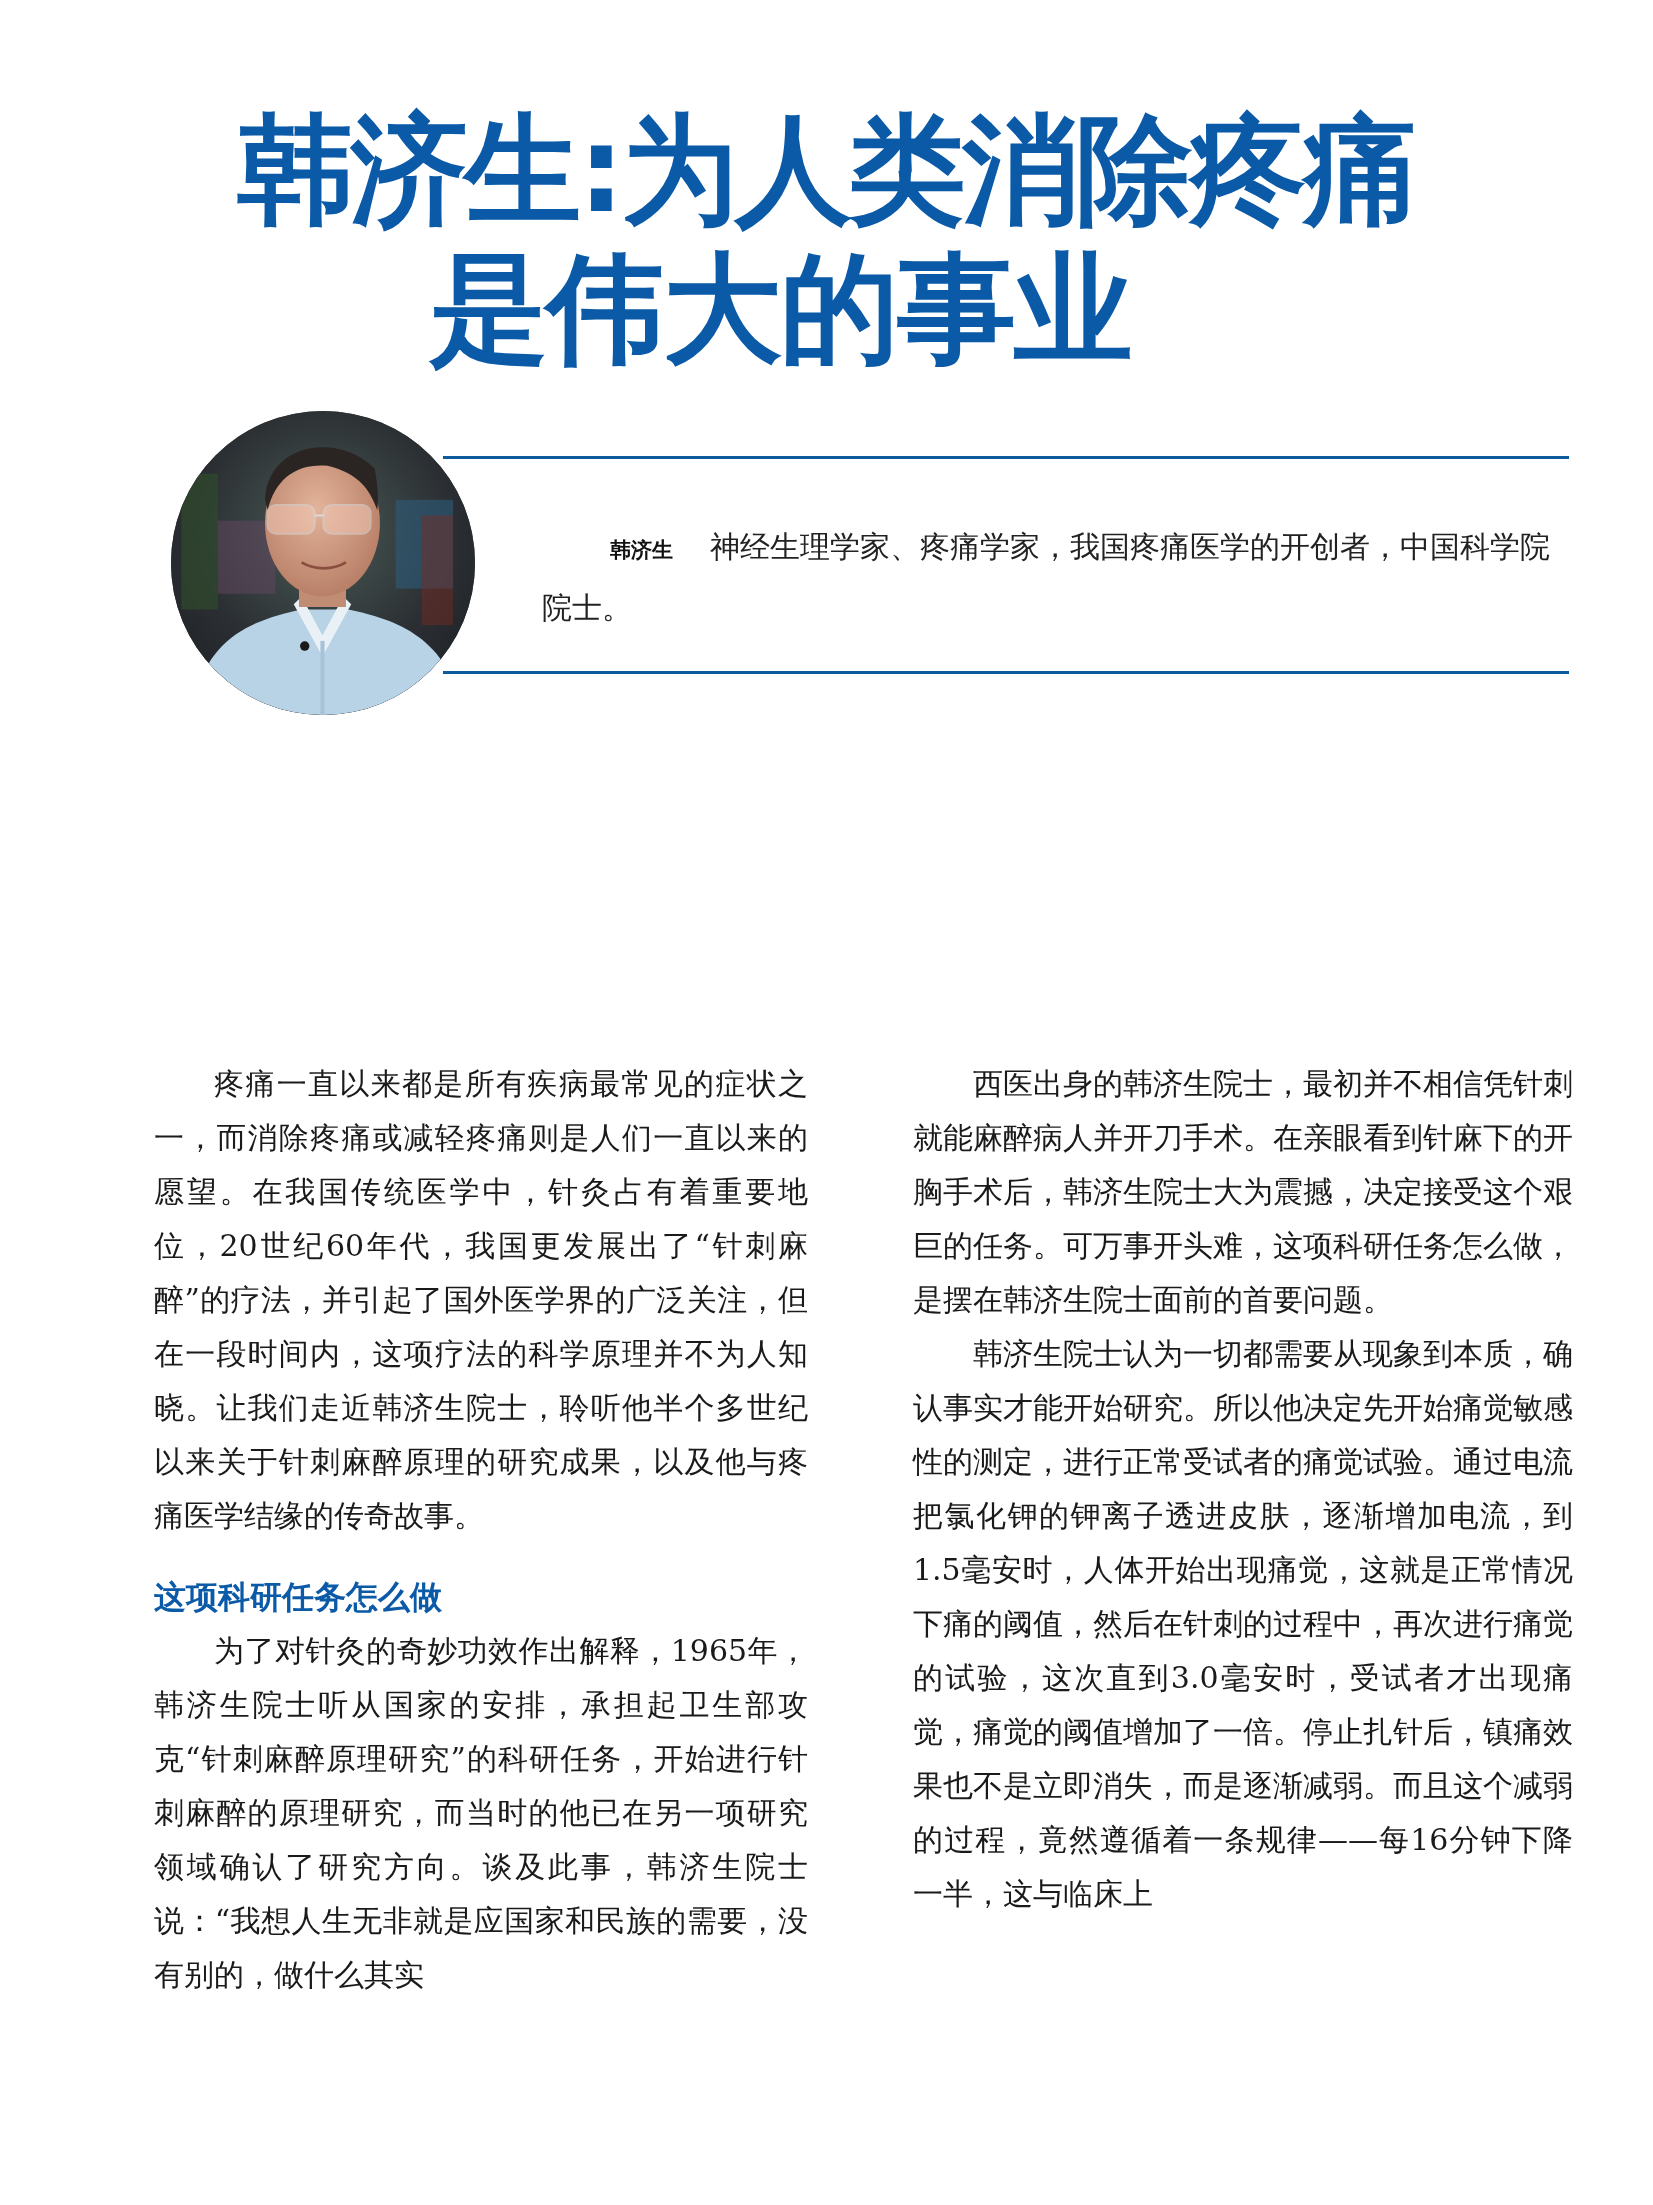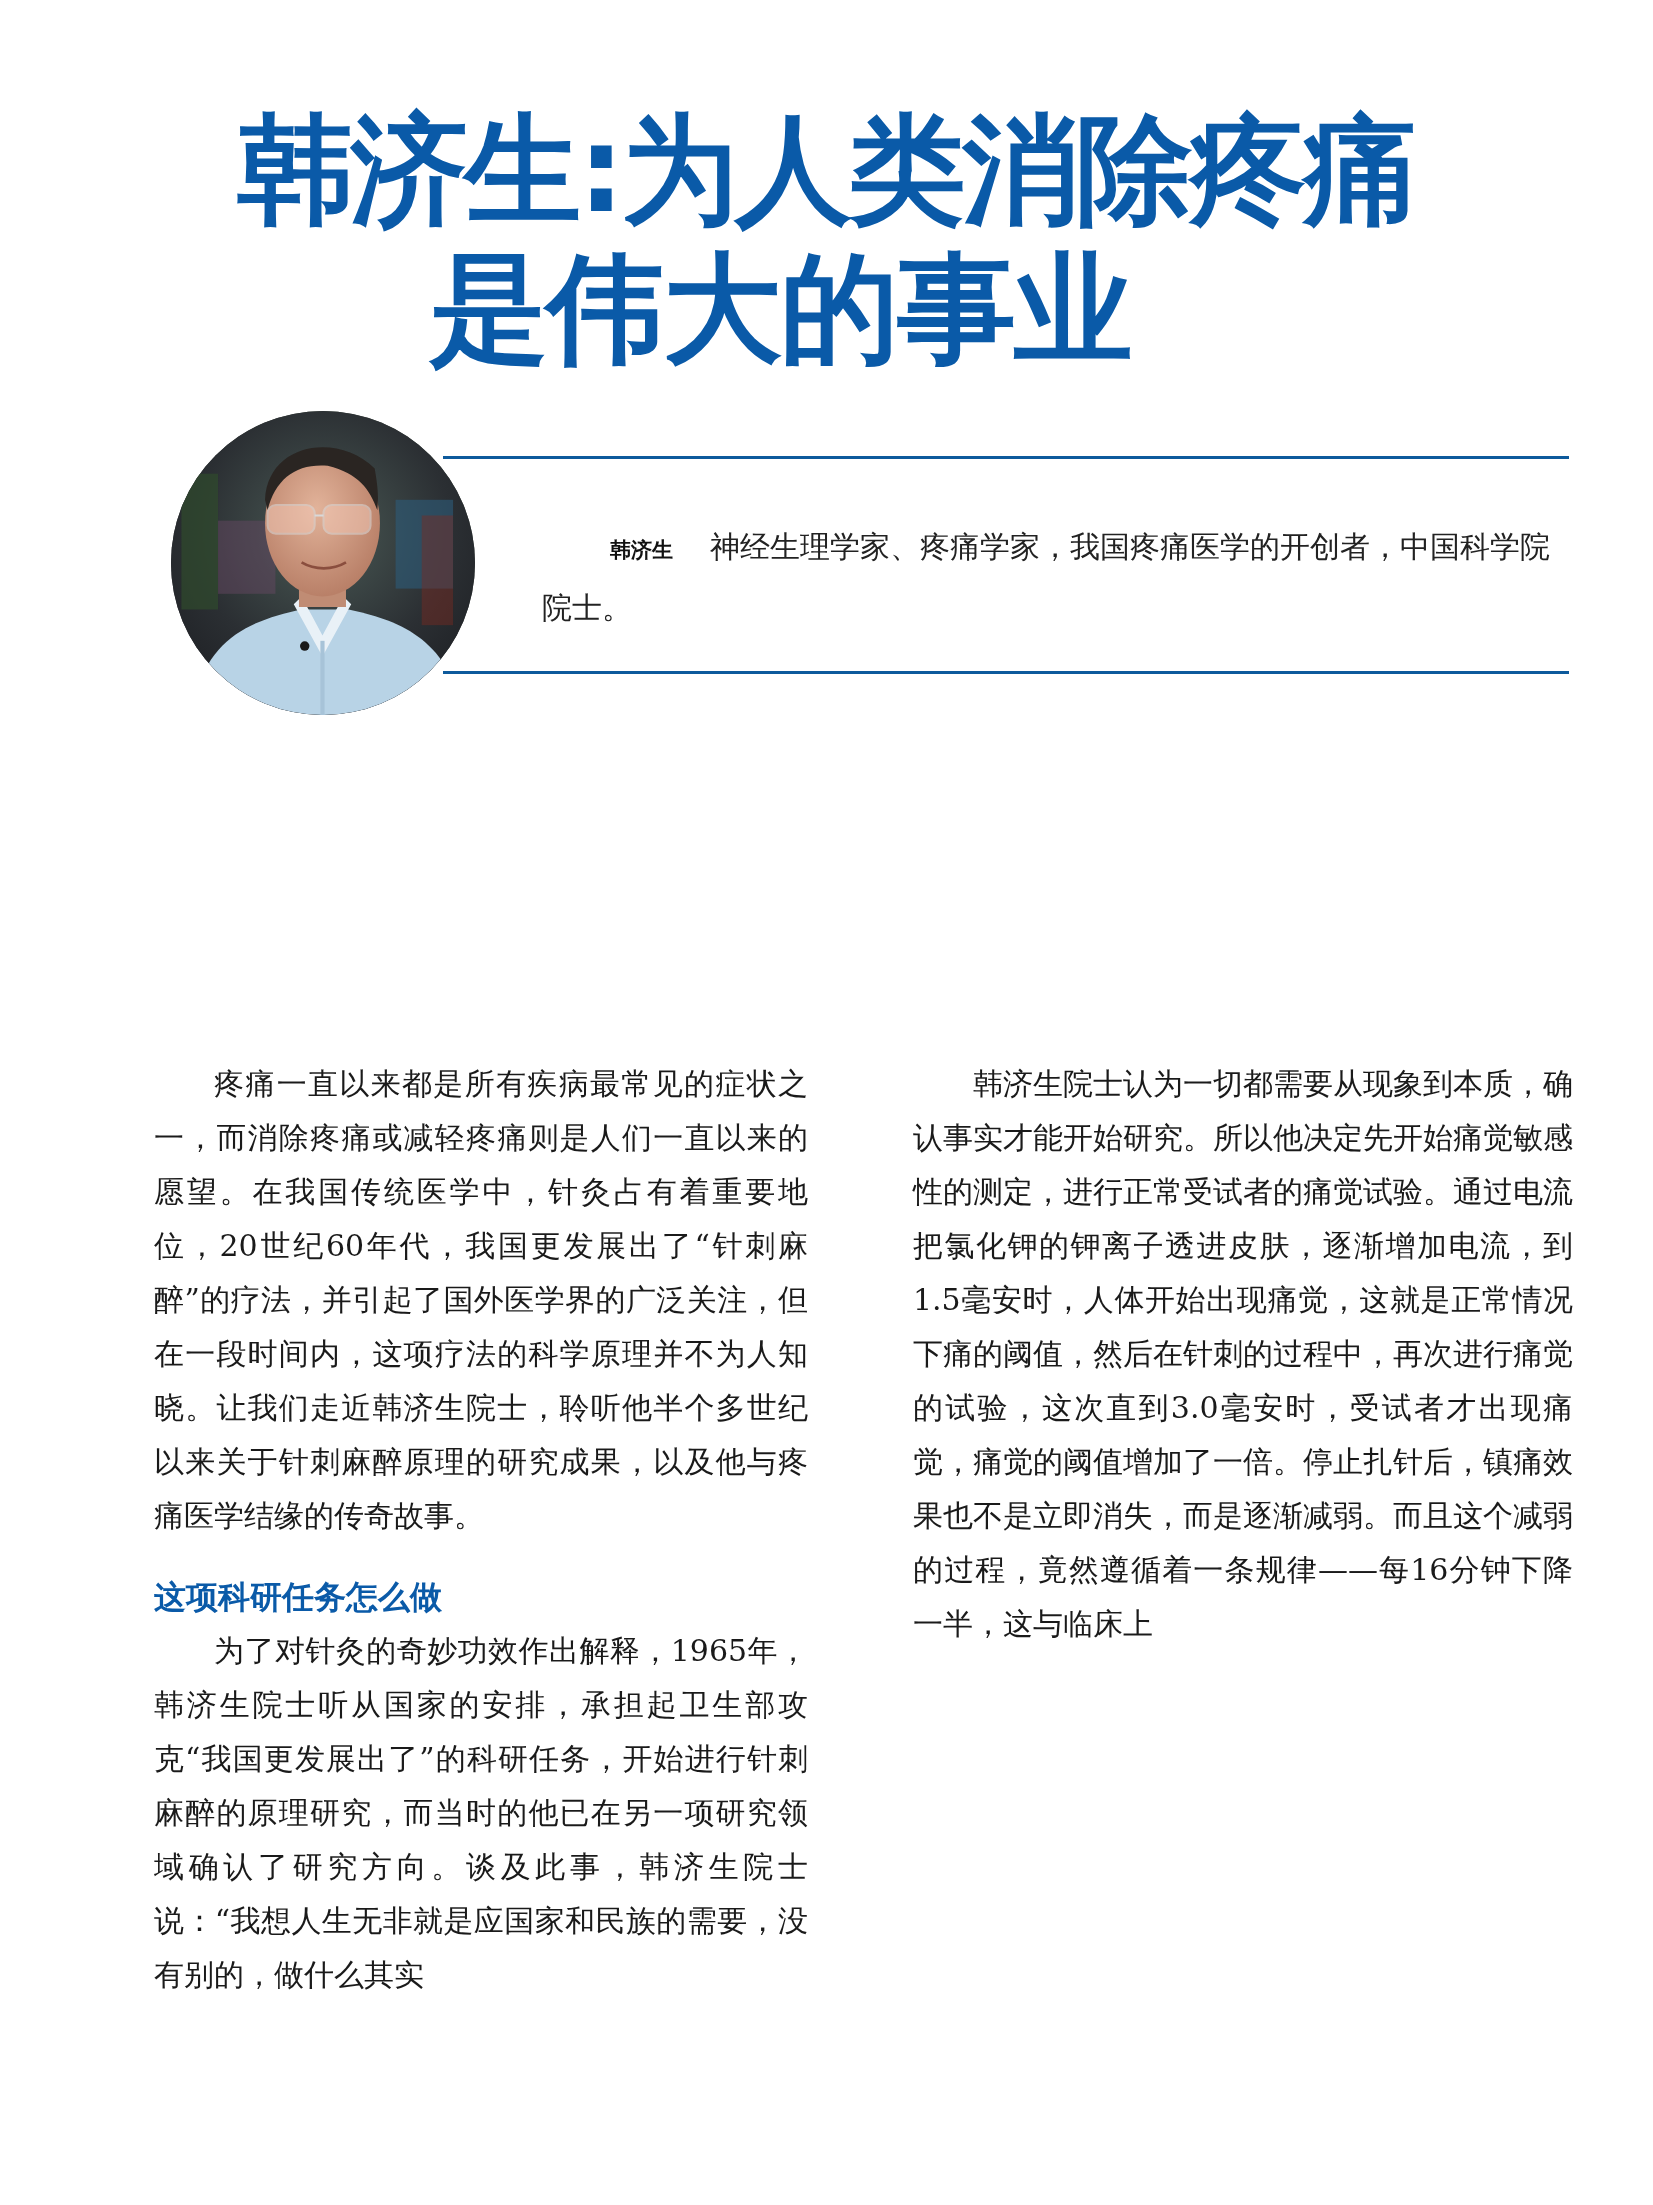--- a/index.html
+++ b/index.html
@@ -139,19 +139,20 @@
 </div>
 
 <div class="rule rule-top"></div>
 <div class="rule rule-bottom"></div>
 
 <p class="bio"><span class="bio-name">韩济生</span><span>神经生理学家、疼痛学家，我国疼痛医学的开创者，中国科学院院士。</span></p>
 
 <div class="col col-left">
   <p>疼痛一直以来都是所有疾病最常见的症状之一，而消除疼痛或减轻疼痛则是人们一直以来的愿望。在我国传统医学中，针灸占有着重要地位，20世纪60年代，我国更发展出了“针刺麻醉”的疗法，并引起了国外医学界的广泛关注，但在一段时间内，这项疗法的科学原理并不为人知晓。让我们走近韩济生院士，聆听他半个多世纪以来关于针刺麻醉原理的研究成果，以及他与疼痛医学结缘的传奇故事。</p>
   <h2 class="subhead">这项科研任务怎么做</h2>
-  <p>为了对针灸的奇妙功效作出解释，1965年，韩济生院士听从国家的安排，承担起卫生部攻克“我国更发展出了”的科研任务，开始进行针刺麻醉的原理研究，而当时的他已在另一项研究领域确认了研究方向。谈及此事，韩济生院士说：“我想人生无非就是应国家和民族的需要，没有别的，做什么其实</p>
+  <p>为了对针灸的奇妙功效作出解释，1965年，韩济生院士听从国家的安排，承担起卫生部攻克“针刺麻醉原理研究”的科研任务，开始进行针刺麻醉的原理研究，而当时的他已在另一项研究领域确认了研究方向。谈及此事，韩济生院士说：“我想人生无非就是应国家和民族的需要，没有别的，做什么其实</p>
 </div>
 
 <div class="col col-right">
+  <p>西医出身的韩济生院士，最初并不相信凭针刺就能麻醉病人并开刀手术。在亲眼看到针麻下的开胸手术后，韩济生院士大为震撼，决定接受这个艰巨的任务。可万事开头难，这项科研任务怎么做，是摆在韩济生院士面前的首要问题。</p>
   <p>韩济生院士认为一切都需要从现象到本质，确认事实才能开始研究。所以他决定先开始痛觉敏感性的测定，进行正常受试者的痛觉试验。通过电流把氯化钾的钾离子透进皮肤，逐渐增加电流，到1.5毫安时，人体开始出现痛觉，这就是正常情况下痛的阈值，然后在针刺的过程中，再次进行痛觉的试验，这次直到3.0毫安时，受试者才出现痛觉，痛觉的阈值增加了一倍。停止扎针后，镇痛效果也不是立即消失，而是逐渐减弱。而且这个减弱的过程，竟然遵循着一条规律——每16分钟下降一半，这与临床上</p>
 </div>
 
 
 </body></html>

